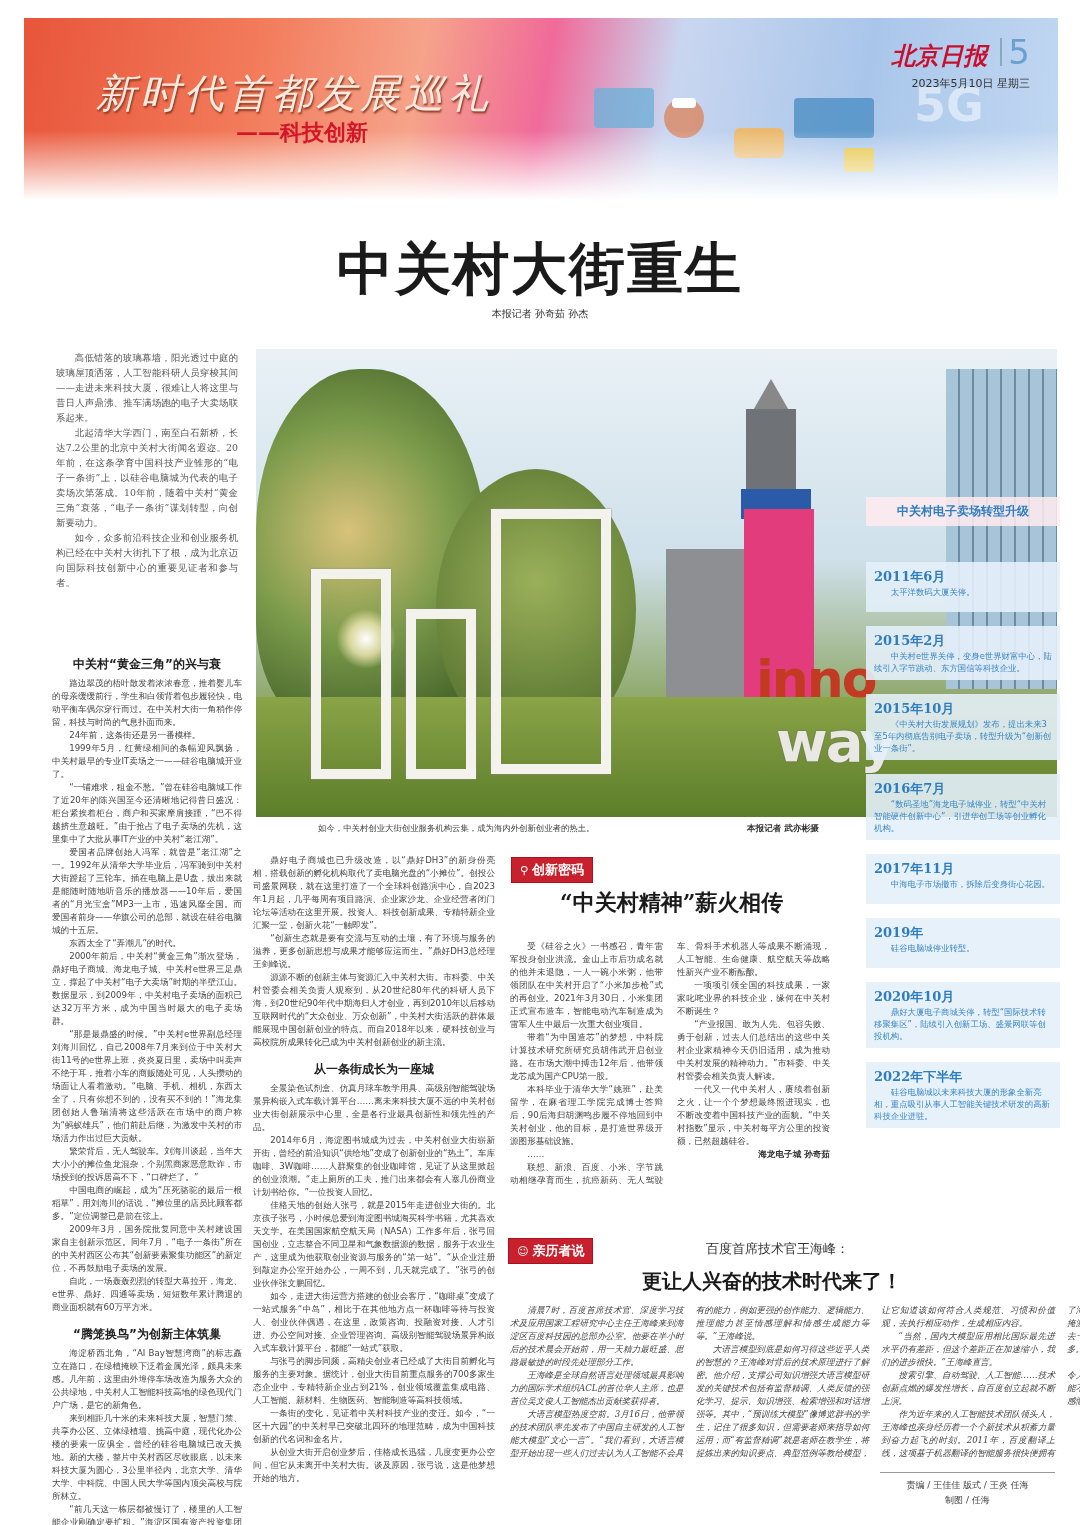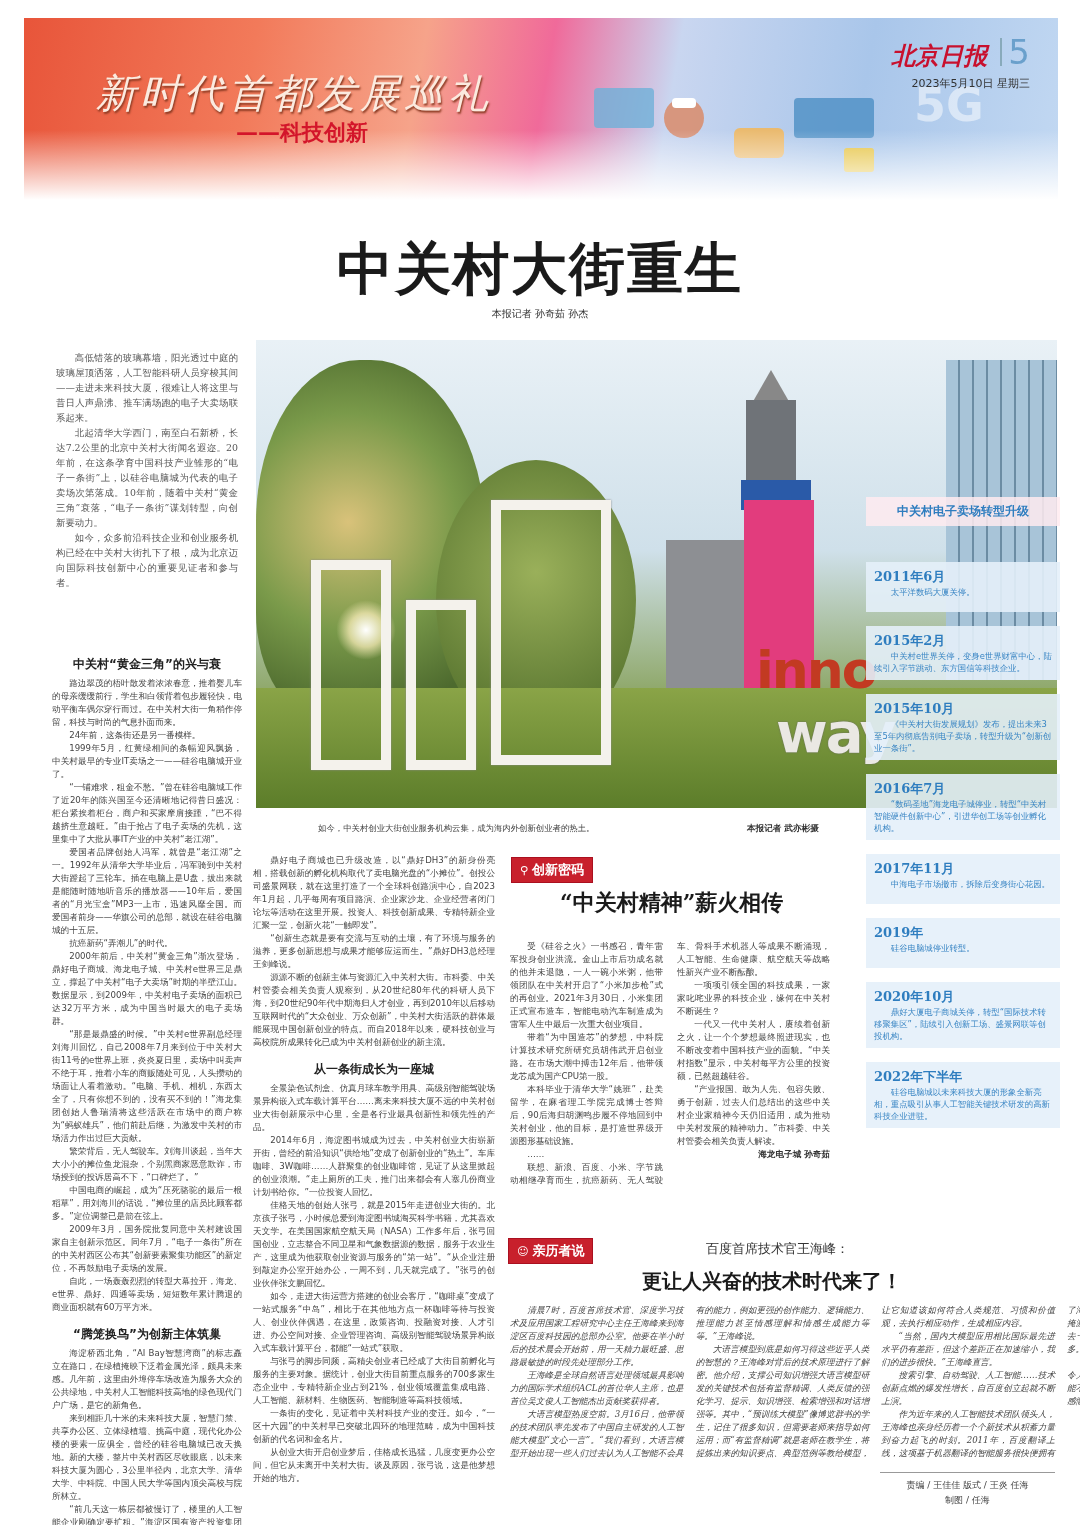--- a/index.html
+++ b/index.html
@@ -14,21 +14,21 @@
 .masthead-page{font-family:"DejaVu Sans",sans-serif;font-size:34px;color:#6aa0cc;display:inline-block;margin-left:8px;border-left:2px solid #8ab;padding-left:6px;line-height:28px}
 .masthead-date{font-family:"DejaVu Sans",sans-serif;font-size:11px;color:#333;margin-top:4px}
 .fiveg{position:absolute;left:890px;top:60px;font-family:"DejaVu Sans",sans-serif;font-size:46px;color:rgba(255,255,255,.5);font-weight:bold}
 .headline{position:absolute;left:0;right:0;top:232px;text-align:center;font-family:"DejaVu Sans",sans-serif;font-weight:bold;font-size:56px;color:#1a1a1a;letter-spacing:2px}
 .byline{position:absolute;left:0;right:0;top:307px;text-align:center;font-family:"DejaVu Sans",sans-serif;font-size:10px;color:#333}
 .col{position:absolute;font-size:8.6px;line-height:13px;text-align:justify;color:#444;font-family:"DejaVu Sans",sans-serif}
 .col p{text-indent:2em}
 .lead{position:absolute;left:56px;top:350px;width:182px;font-size:9.4px;line-height:15px;color:#555;font-family:"DejaVu Serif",serif;text-align:justify}
 .lead p{text-indent:2em}
 .subhead{font-family:"DejaVu Sans",sans-serif;font-weight:bold;font-size:12px;color:#222;text-align:center;margin:10px 0 6px;text-indent:0!important}
-.photo{position:absolute;left:256px;top:340px;width:801px;height:468px;overflow:hidden;background:linear-gradient(180deg,#e9f1f6 0%,#cfe0ea 45%,#8fa86a 75%,#6f8f3a 100%)}
+.photo{position:absolute;left:256px;top:349px;width:801px;height:468px;overflow:hidden;background:linear-gradient(180deg,#e9f1f6 0%,#cfe0ea 45%,#8fa86a 75%,#6f8f3a 100%)}
 .photo .tree1{position:absolute;left:0;top:20px;width:230px;height:360px;border-radius:45% 50% 30% 30%;background:radial-gradient(circle at 40% 45%,#d9c27a 0%,#7a9a4a 45%,#4d6a2e 80%)}
 .photo .tree2{position:absolute;left:180px;top:120px;width:200px;height:280px;border-radius:50%;background:radial-gradient(circle at 50% 40%,#9ab05a 0%,#5f7b34 70%)}
 .photo .sun{position:absolute;left:80px;top:260px;width:60px;height:60px;border-radius:50%;background:radial-gradient(circle,#fff 0%,rgba(255,240,190,.7) 40%,rgba(255,230,160,0) 70%)}
 .photo .grass{position:absolute;left:0;right:0;bottom:0;height:120px;background:linear-gradient(180deg,#8aa447,#5c7d2a)}
 .photo .tower{position:absolute;left:490px;top:60px;width:50px;height:130px;background:#6f7378}
 .photo .tower-top{position:absolute;left:495px;top:30px;width:0;height:0;border-left:20px solid transparent;border-right:20px solid transparent;border-bottom:35px solid #888}
 .photo .bluebox{position:absolute;left:485px;top:140px;width:70px;height:30px;background:#2a5aa8}
 .photo .pinkscreen{position:absolute;left:488px;top:160px;width:70px;height:220px;background:#e23c7d}
 .photo .building{position:absolute;left:410px;top:200px;width:80px;height:220px;background:#8d8f93}
 .photo .glass{position:absolute;left:690px;top:20px;width:111px;height:320px;background:repeating-linear-gradient(90deg,#a8c4d8 0 12px,#6c8ca3 12px 14px)}
@@ -86,21 +86,21 @@
   <p>如今，众多前沿科技企业和创业服务机构已经在中关村大街扎下了根，成为北京迈向国际科技创新中心的重要见证者和参与者。</p>
 </div>
 
 <div class="col" style="left:52px;top:648px;width:190px;">
   <div class="subhead">中关村“黄金三角”的兴与衰</div>
   <p>路边翠茂的梧叶散发着浓浓春意，推着婴儿车的母亲缓缓前行，学生和白领背着包步履轻快，电动平衡车偶尔穿行而过。在中关村大街一角稍作停留，科技与时尚的气息扑面而来。</p>
   <p>24年前，这条街还是另一番模样。</p>
   <p>1999年5月，红黄绿相间的条幅迎风飘扬，中关村最早的专业IT卖场之一——硅谷电脑城开业了。</p>
   <p>“一铺难求，租金不愁。”曾在硅谷电脑城工作了近20年的陈兴国至今还清晰地记得昔日盛况：柜台紧挨着柜台，商户和买家摩肩接踵，“巴不得越挤生意越旺。”由于抢占了电子卖场的先机，这里集中了大批从事IT产业的中关村“老江湖”。</p>
   <p>爱国者品牌创始人冯军，就曾是“老江湖”之一。1992年从清华大学毕业后，冯军骑到中关村大街蹬起了三轮车。插在电脑上是U盘，拔出来就是能随时随地听音乐的播放器——10年后，爱国者的“月光宝盒”MP3一上市，迅速风靡全国。而爱国者前身——华旗公司的总部，就设在硅谷电脑城的十五层。</p>
-  <p>抗癌新药“弄潮儿”的时代。</p>
+  <p>东西太全了“弄潮儿”的时代。</p>
   <p>2000年前后，中关村“黄金三角”渐次登场，鼎好电子商城、海龙电子城、中关村e世界三足鼎立，撑起了中关村“电子大卖场”时期的半壁江山。数据显示，到2009年，中关村电子卖场的面积已达32万平方米，成为中国当时最大的电子卖场群。</p>
   <p>“那是最鼎盛的时候。”中关村e世界副总经理刘海川回忆，自己2008年7月来到位于中关村大街11号的e世界上班，炎炎夏日里，卖场中叫卖声不绝于耳，推着小车的商贩随处可见，人头攒动的场面让人看着激动。“电脑、手机、相机，东西太全了，只有你想不到的，没有买不到的！”海龙集团创始人鲁瑞清将这些活跃在市场中的商户称为“蚂蚁雄兵”，他们前赴后继，为激发中关村的市场活力作出过巨大贡献。</p>
   <p>繁荣背后，无人驾驶车。刘海川谈起，当年大大小小的摊位鱼龙混杂，个别黑商家恶意欺诈，市场授到的投诉居高不下，“口碑烂了。”</p>
   <p>中国电商的崛起，成为“压死骆驼的最后一根稻草”，用刘海川的话说，“摊位里的店员比顾客都多。”定位调整已是箭在弦上。</p>
   <p>2009年3月，国务院批复同意中关村建设国家自主创新示范区。同年7月，“电子一条街”所在的中关村西区公布其“创新要素聚集功能区”的新定位，不再鼓励电子卖场的发展。</p>
   <p>自此，一场轰轰烈烈的转型大幕拉开，海龙、e世界、鼎好、四通等卖场，短短数年累计腾退的商业面积就有60万平方米。</p>
   <div class="subhead" style="margin-top:14px">“腾笼换鸟”为创新主体筑巢</div>
   <p>海淀桥西北角，“AI Bay智慧湾商”的标志矗立在路口，在绿植掩映下泛着金属光泽，颇具未来感。几年前，这里由外埠停车场改造为服务大众的公共绿地，中关村人工智能科技高地的绿色现代门户广场，是它的新角色。</p>
   <p>来到相距几十米的未来科技大厦，智慧门禁、共享办公区、立体绿植墙、挑高中庭，现代化办公楼的要素一应俱全，曾经的硅谷电脑城已改天换地。新的大楼，整片中关村西区尽收眼底，以未来科技大厦为圆心，3公里半径内，北京大学、清华大学、中科院、中国人民大学等国内顶尖高校与院所林立。</p>
   <p>“前几天这一栋层都被慢订了，楼里的人工智能企业刚确定要扩租。”海淀区国有资产投资集团有限公司党委书记张国斌介绍，4年前，作为中关村西区最后一家电子城，硅谷电脑城启动改造。</p>
@@ -179,22 +179,22 @@
 
 <div class="tag" style="left:511px;top:857px;"><span class="ic">⚲</span><span>创新密码</span></div>
 <div class="sec-title" style="left:560px;top:888px;font-size:22px;">“中关村精神”薪火相传</div>
 <div class="col" style="left:510px;top:940px;width:320px;column-count:2;column-gap:14px;">
   <p>受《硅谷之火》一书感召，青年雷军投身创业洪流。金山上市后功成名就的他并未退隐，一人一碗小米粥，他带领团队在中关村开启了“小米加步枪”式的再创业。2021年3月30日，小米集团正式宣布造车，智能电动汽车制造成为雷军人生中最后一次重大创业项目。</p>
   <p>带着“为中国造芯”的梦想，中科院计算技术研究所研究员胡伟武开启创业路。在市场大潮中搏击12年后，他带领龙芯成为国产CPU第一股。</p>
   <p>本科毕业于清华大学“姚班”，赴美留学，在麻省理工学院完成博士答辩后，90后海归胡渊鸣步履不停地回到中关村创业，他的目标，是打造世界级开源图形基础设施。</p>
   <p>……</p>
   <p>联想、新浪、百度、小米、字节跳动相继孕育而生，抗癌新药、无人驾驶车、骨科手术机器人等成果不断涌现，人工智能、生命健康、航空航天等战略性新兴产业不断酝酿。</p>
   <p>一项项引领全国的科技成果，一家家叱咤业界的科技企业，缘何在中关村不断诞生？</p>
+  <p>“产业报国、敢为人先、包容失败、勇于创新，过去人们总结出的这些中关村企业家精神今天仍旧适用，成为推动中关村发展的精神动力。”市科委、中关村管委会相关负责人解读。</p>
   <p>一代又一代中关村人，赓续着创新之火，让一个个梦想最终照进现实，也不断改变着中国科技产业的面貌。“中关村指数”显示，中关村每平方公里的投资额，已然超越硅谷。</p>
-  <p>“产业报国、敢为人先、包容失败、勇于创新，过去人们总结出的这些中关村企业家精神今天仍旧适用，成为推动中关村发展的精神动力。”市科委、中关村管委会相关负责人解读。</p>
   <p class="signoff">海龙电子城 孙奇茹</p>
 </div>
 
 <div class="tag" style="left:508px;top:1238px;"><span class="ic">☺</span><span>亲历者说</span></div>
 <div class="sec-kicker" style="left:706px;top:1240px;font-size:13px;">百度首席技术官王海峰：</div>
 <div class="sec-title" style="left:642px;top:1268px;font-size:20px;">更让人兴奋的技术时代来了！</div>
 <div class="col" style="left:510px;top:1304px;width:545px;height:165px;column-count:3;column-gap:12px;column-fill:auto;font-family:'DejaVu Serif',serif;font-style:italic;">
   <p>清晨7时，百度首席技术官、深度学习技术及应用国家工程研究中心主任王海峰来到海淀区百度科技园的总部办公室。他要在半小时后的技术晨会开始前，用一天精力最旺盛、思路最敏捷的时段先处理部分工作。</p>
   <p>王海峰是全球自然语言处理领域最具影响力的国际学术组织ACL的首位华人主席，也是首位吴文俊人工智能杰出贡献奖获得者。</p>
   <p>大语言模型热度空前。3月16日，他带领的技术团队率先发布了中国自主研发的人工智能大模型“文心一言”。“我们看到，大语言模型开始出现一些人们过去认为人工智能不会具有的能力，例如更强的创作能力、逻辑能力、推理能力甚至情感理解和情感生成能力等等。”王海峰说。</p>

